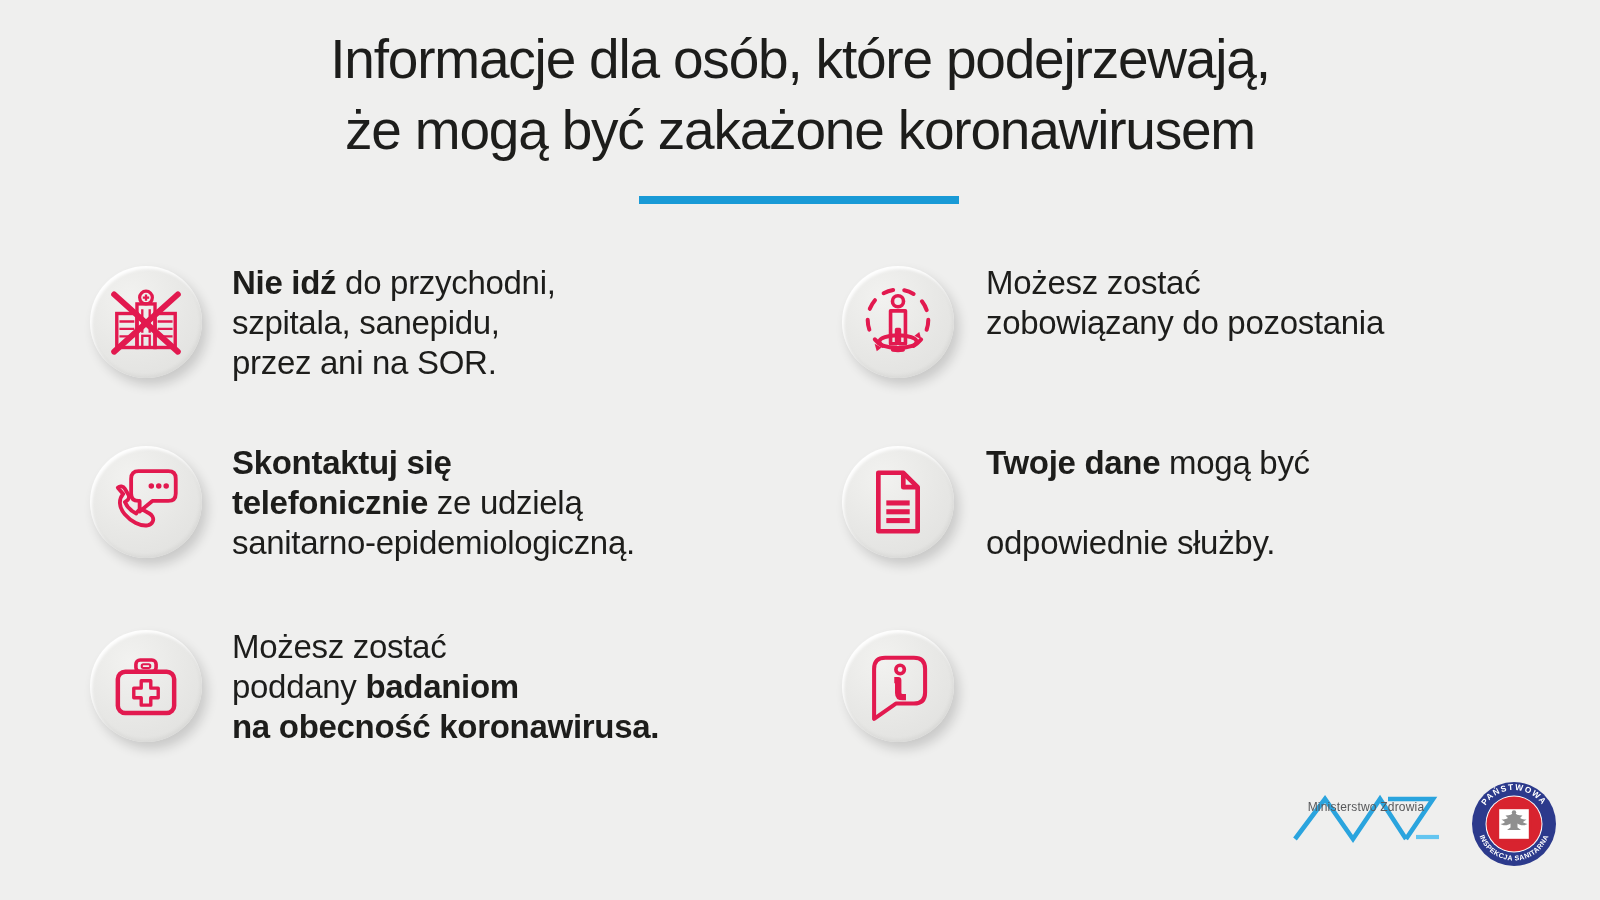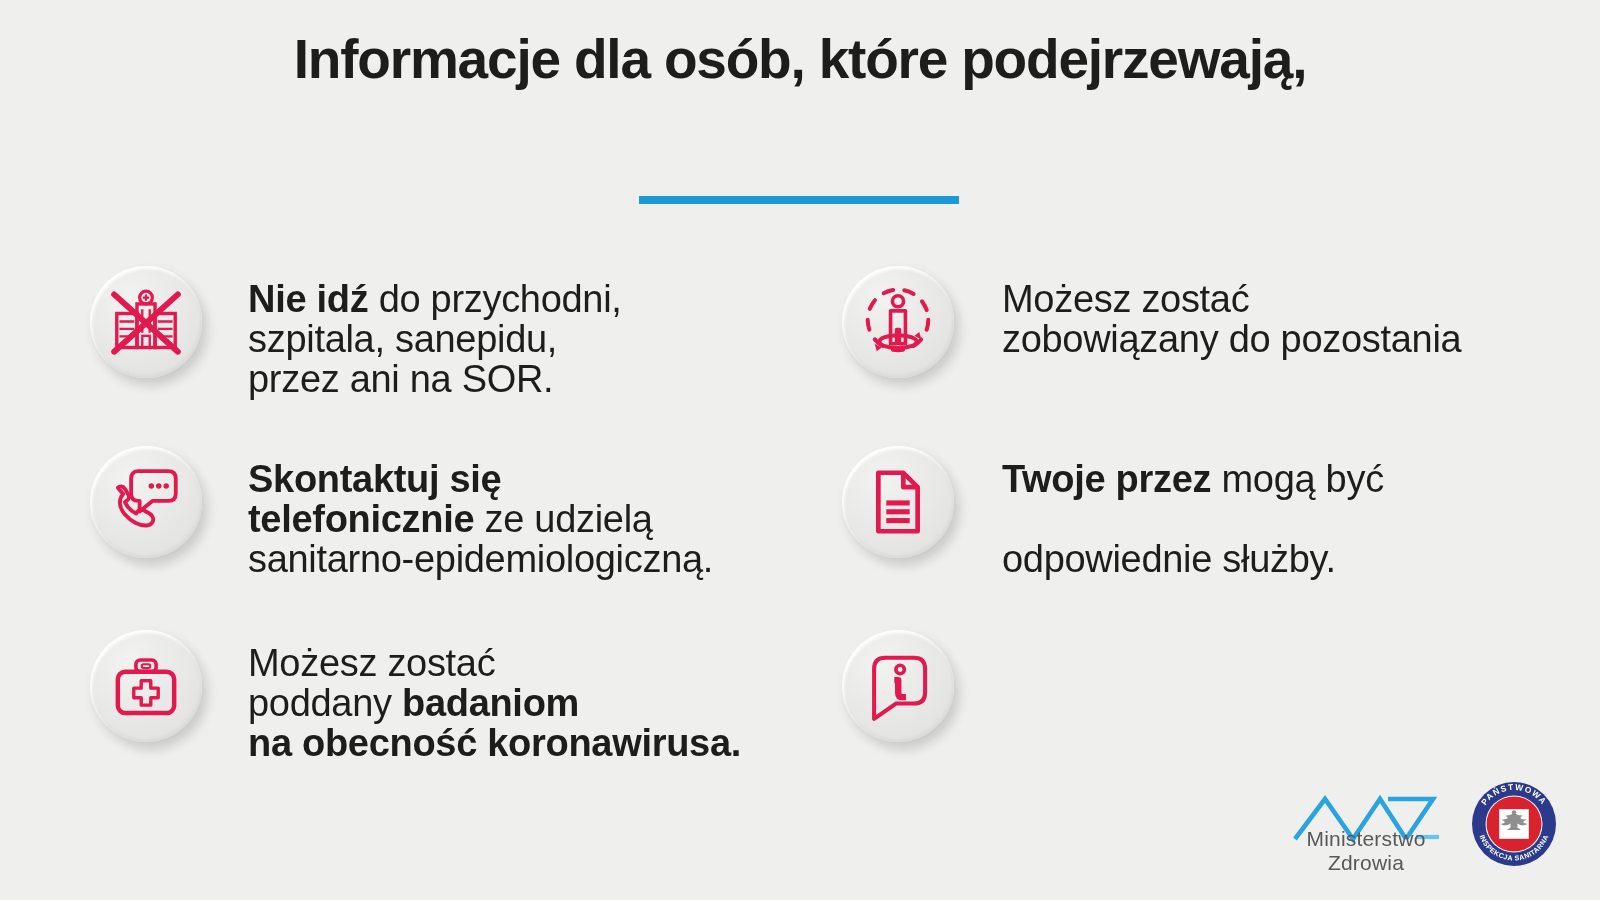--- a/index.html
+++ b/index.html
@@ -5,71 +5,71 @@
   html,body{margin:0;padding:0;}
   .canvas{
     position:relative;width:1600px;height:900px;overflow:hidden;
     background:var(--bg,#efefee);
     font-family:"Liberation Sans","DejaVu Sans",sans-serif;
     color:var(--ink,#1d1d1b);
   }
   
   .title{
     position:absolute;top:24px;left:0;width:1600px;margin:0;
-    text-align:center;font-weight:700;font-size:55px;line-height:71px;
+    text-align:center;font-weight:400;font-size:55px;line-height:71px;
     letter-spacing:-1.2px;color:var(--ink);
   }
   .divider{
     position:absolute;top:196px;left:639px;width:320px;height:8px;
     background:var(--blue,#199ad6);
   }
   
   .icon-circle{
     position:absolute;width:112px;height:112px;border-radius:50%;
     background:radial-gradient(circle at 36% 28%, #f2f2f0 0%, #e7e7e5 55%, #dfdfdd 100%);
     box-shadow:5px 7px 12px rgba(0,0,0,.16), inset 2px 3px 3px rgba(255,255,255,.95), inset -1px -2px 4px rgba(0,0,0,.05);
     display:flex;align-items:center;justify-content:center;
   }
   .ic{width:68px;height:68px;overflow:visible;}
   .ic .st{fill:none;stroke:var(--pink,#e2194f);}
   .ic .fl{fill:var(--pink,#e2194f);stroke:none;}
   
   .txt{
-    position:absolute;margin:16px;font-size:38px;line-height:40px;
+    position:absolute;margin:0;font-size:33px;line-height:40px;
     letter-spacing:-0.3px;color:var(--ink);font-weight:400;
   }
   .txt b{font-weight:700;}
   
   .c1{left:90px;top:266px}   .p1{left:232px;top:263px}
   .c2{left:90px;top:446px}   .p2{left:232px;top:443px}
   .c3{left:90px;top:630px}   .p3{left:232px;top:627px}
   .c4{left:842px;top:266px}  .p4{left:986px;top:263px}
   .c5{left:842px;top:446px}  .p5{left:986px;top:443px}
   .c6{left:842px;top:630px}  .p6{left:986px;top:643px}
   
   .mz-logo{position:absolute;left:1288px;top:791px;width:156px;height:56px;}
   .mz-main{fill:none;stroke:var(--mzblue,#2aa4de);stroke-width:4.6;stroke-linejoin:miter;}
   .mz-dash{stroke:var(--mzlight,#63c5f0);stroke-width:4.2;}
   .ministry-label{
-    position:absolute;left:1276px;top:827px;width:180px;text-align:center;
-    font-size:21px;letter-spacing:0.2px;color:var(--graytext,#57585a);
+    position:absolute;left:1276px;top:800px;width:180px;text-align:center;
+    font-size:12px;letter-spacing:0.2px;color:var(--graytext,#57585a);
   }
   .badge{position:absolute;left:1471px;top:781px;width:86px;height:86px;}
   .badge-ring{fill:var(--navy,#2c3a8c);}
   .badge-disc{fill:var(--badgered,#d8232f);}
   .badge-square{fill:#ffffff;stroke:var(--badgered,#d8232f);stroke-width:2.4;}
   .badge-text{fill:#ffffff;font-weight:700;font-family:"Liberation Sans",sans-serif;}
   .eagle{fill:var(--eagle,#8f8f8f);}
 </style>
 </head>
 <body>
 
 <div class="canvas">
 
-  <h1 class="title"><span>Informacje dla osób, które podejrzewają,</span><br></h1>
+  <h1 class="title"><span>Informacje dla osób, które podejrzewają,</span><br><span>że mogą być zakażone koronawirusem</span></h1>
   <div class="divider"></div>
 
   <div class="icon-circle c1">
     <svg class="ic" viewBox="0 0 64 64">
       <circle class="st" cx="32" cy="9" r="6" stroke-width="3"></circle>
       <path class="st" d="M32 6v6M29 9h6" stroke-width="2.2"></path>
       <rect class="st" x="23.5" y="15" width="17" height="41" stroke-width="3.2"></rect>
       <path class="st" d="M28.5 20v22M35.5 20v22" stroke-width="2.2"></path>
       <rect class="st" x="28.5" y="45" width="7" height="11" stroke-width="2.2"></rect>
       <rect class="st" x="4.5" y="24" width="19" height="32" stroke-width="3.2"></rect>
@@ -115,21 +115,21 @@
 
   <div class="icon-circle c5">
     <svg class="ic" viewBox="0 0 64 64">
       <path class="st" d="M13.5 4.5H37L50.5 18V59.5H13.5Z" stroke-width="4.4" stroke-linejoin="round"></path>
       <path class="st" d="M37 4.5V18H50.5" stroke-width="4.4" stroke-linejoin="round"></path>
       <rect class="fl" x="21" y="30.5" width="22" height="4.8"></rect>
       <rect class="fl" x="21" y="38.8" width="22" height="4.8"></rect>
       <rect class="fl" x="21" y="47.1" width="22" height="4.8"></rect>
     </svg>
   </div>
-  <p class="txt p5"><b>Twoje przez</b><span> mogą być</span><br><br><span>odpowiednie służby.</span></p>
+  <p class="txt p5"><b>Twoje dane</b><span> mogą być</span><br><br><span>odpowiednie służby.</span></p>
 
   <div class="icon-circle c6">
     <svg class="ic" viewBox="0 0 64 64">
       <path class="st" d="M20 5.5H47Q57.5 5.5 57.5 16V38Q57.5 48.5 47 48.5H30L9.5 63V16Q9.5 5.5 20 5.5Z" stroke-width="3.8" stroke-linejoin="round"></path>
       <circle class="st" cx="34" cy="16.5" r="4" stroke-width="3.4"></circle>
       <path class="st" d="M28.5 26.5h3.7v12q0 4 4.3 4h3" stroke-width="6" stroke-linejoin="round"></path>
     </svg>
   </div>
 
   <div>

